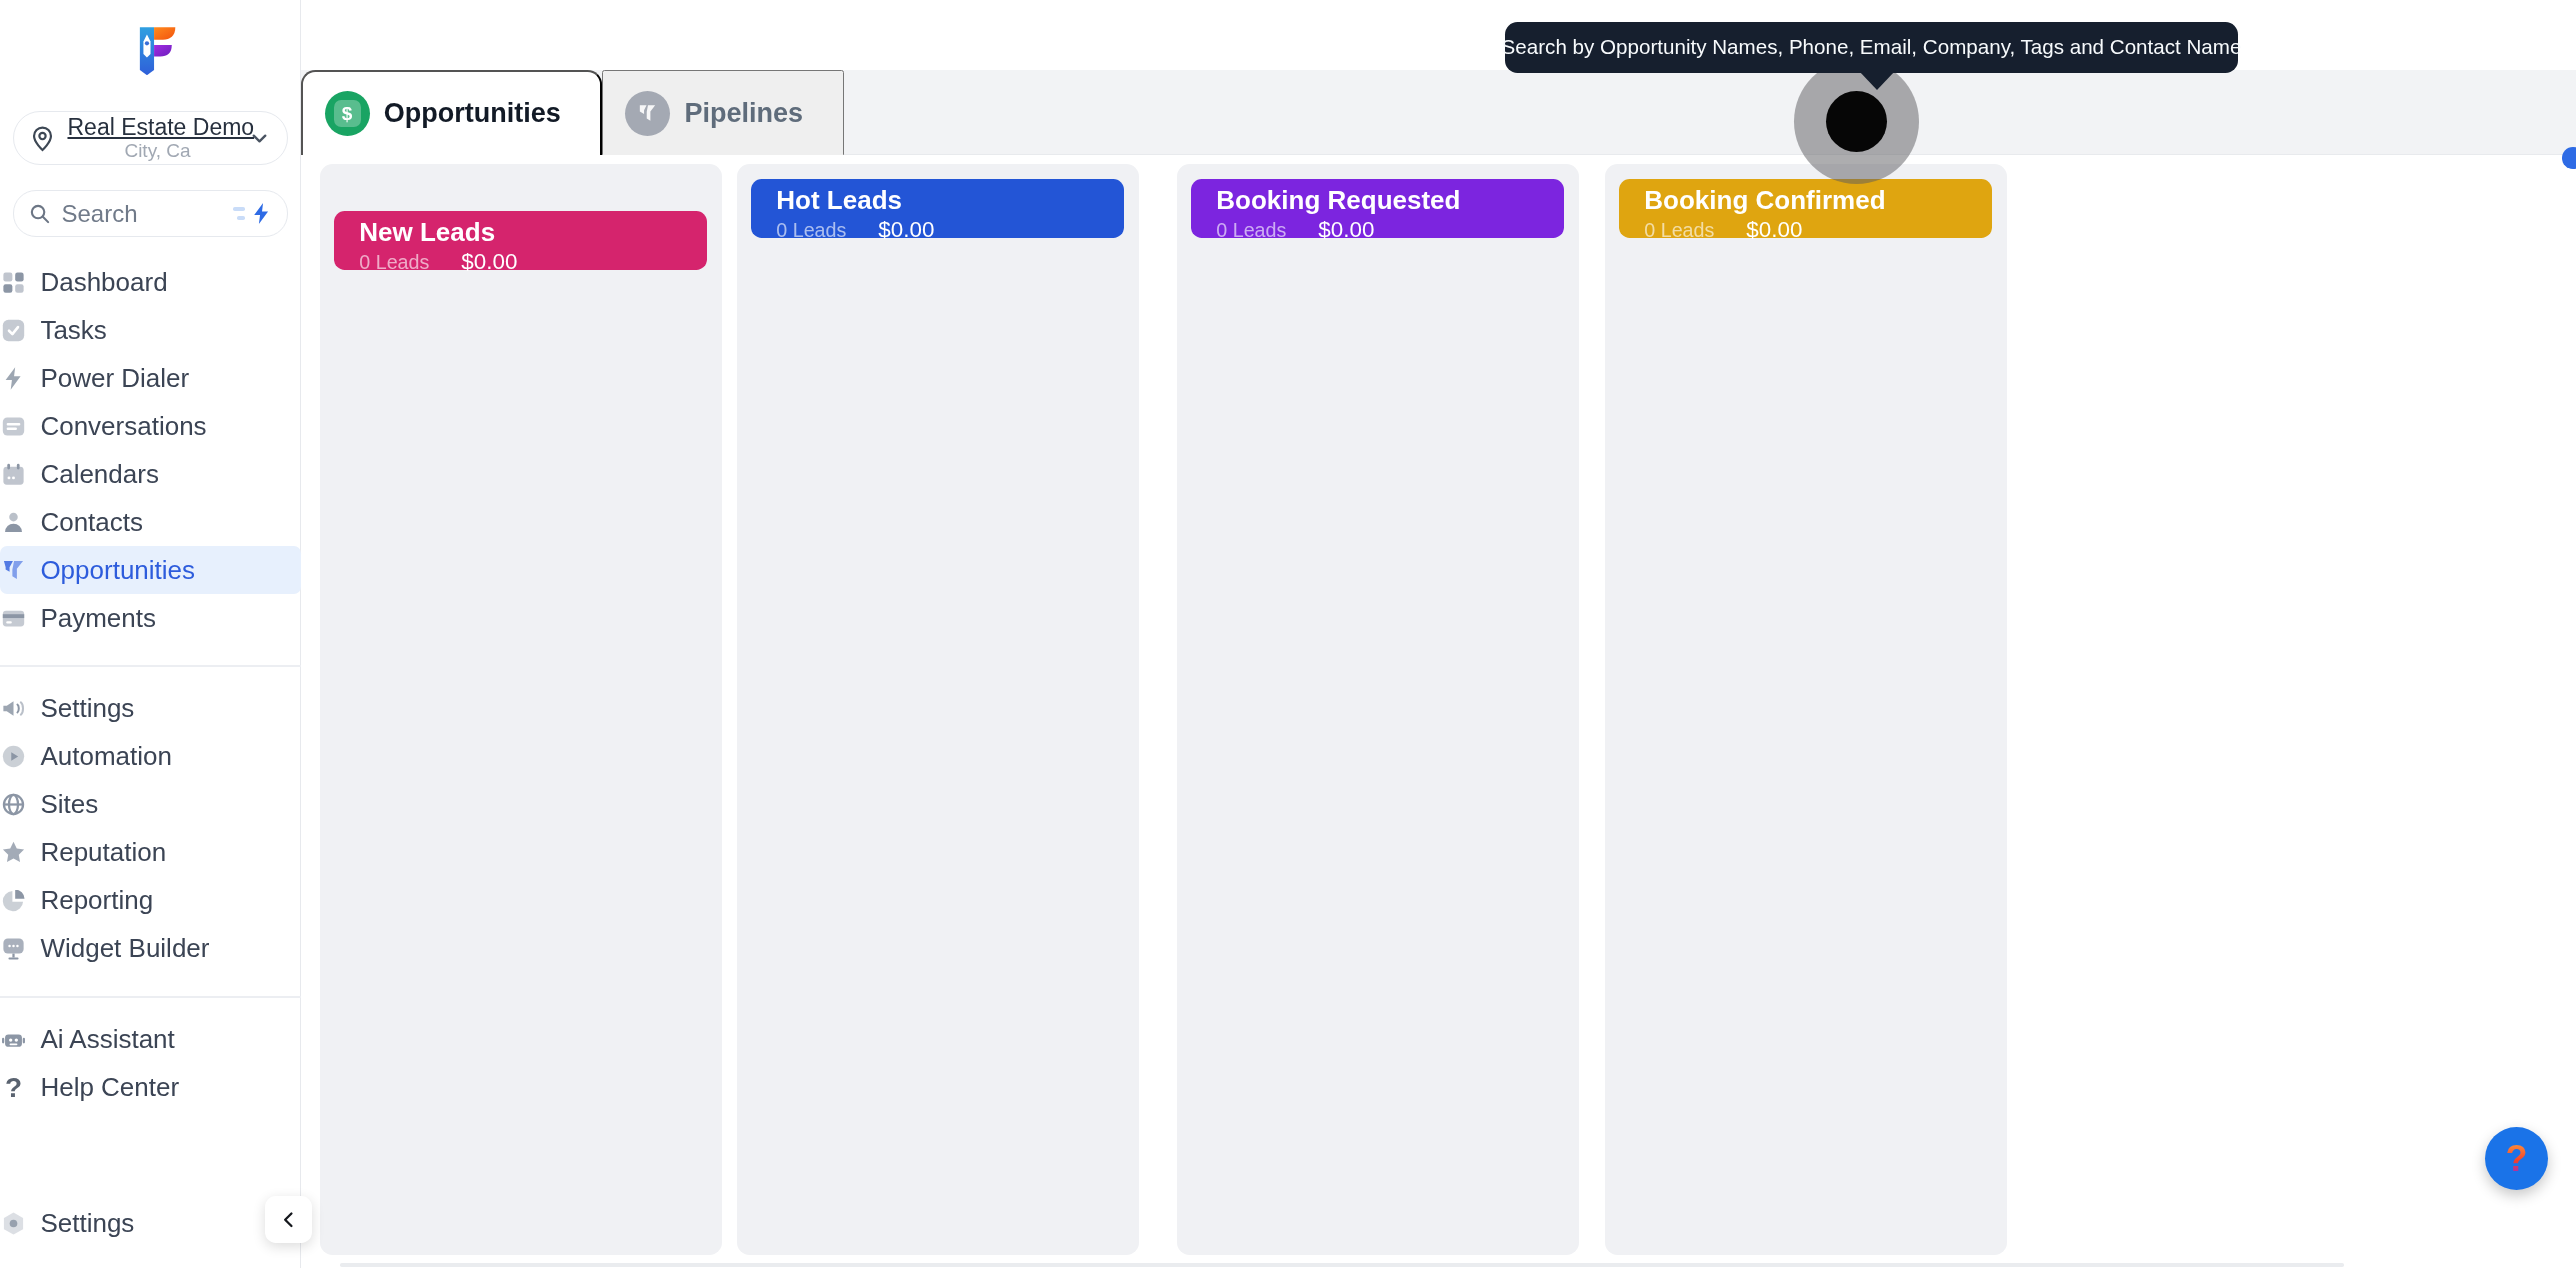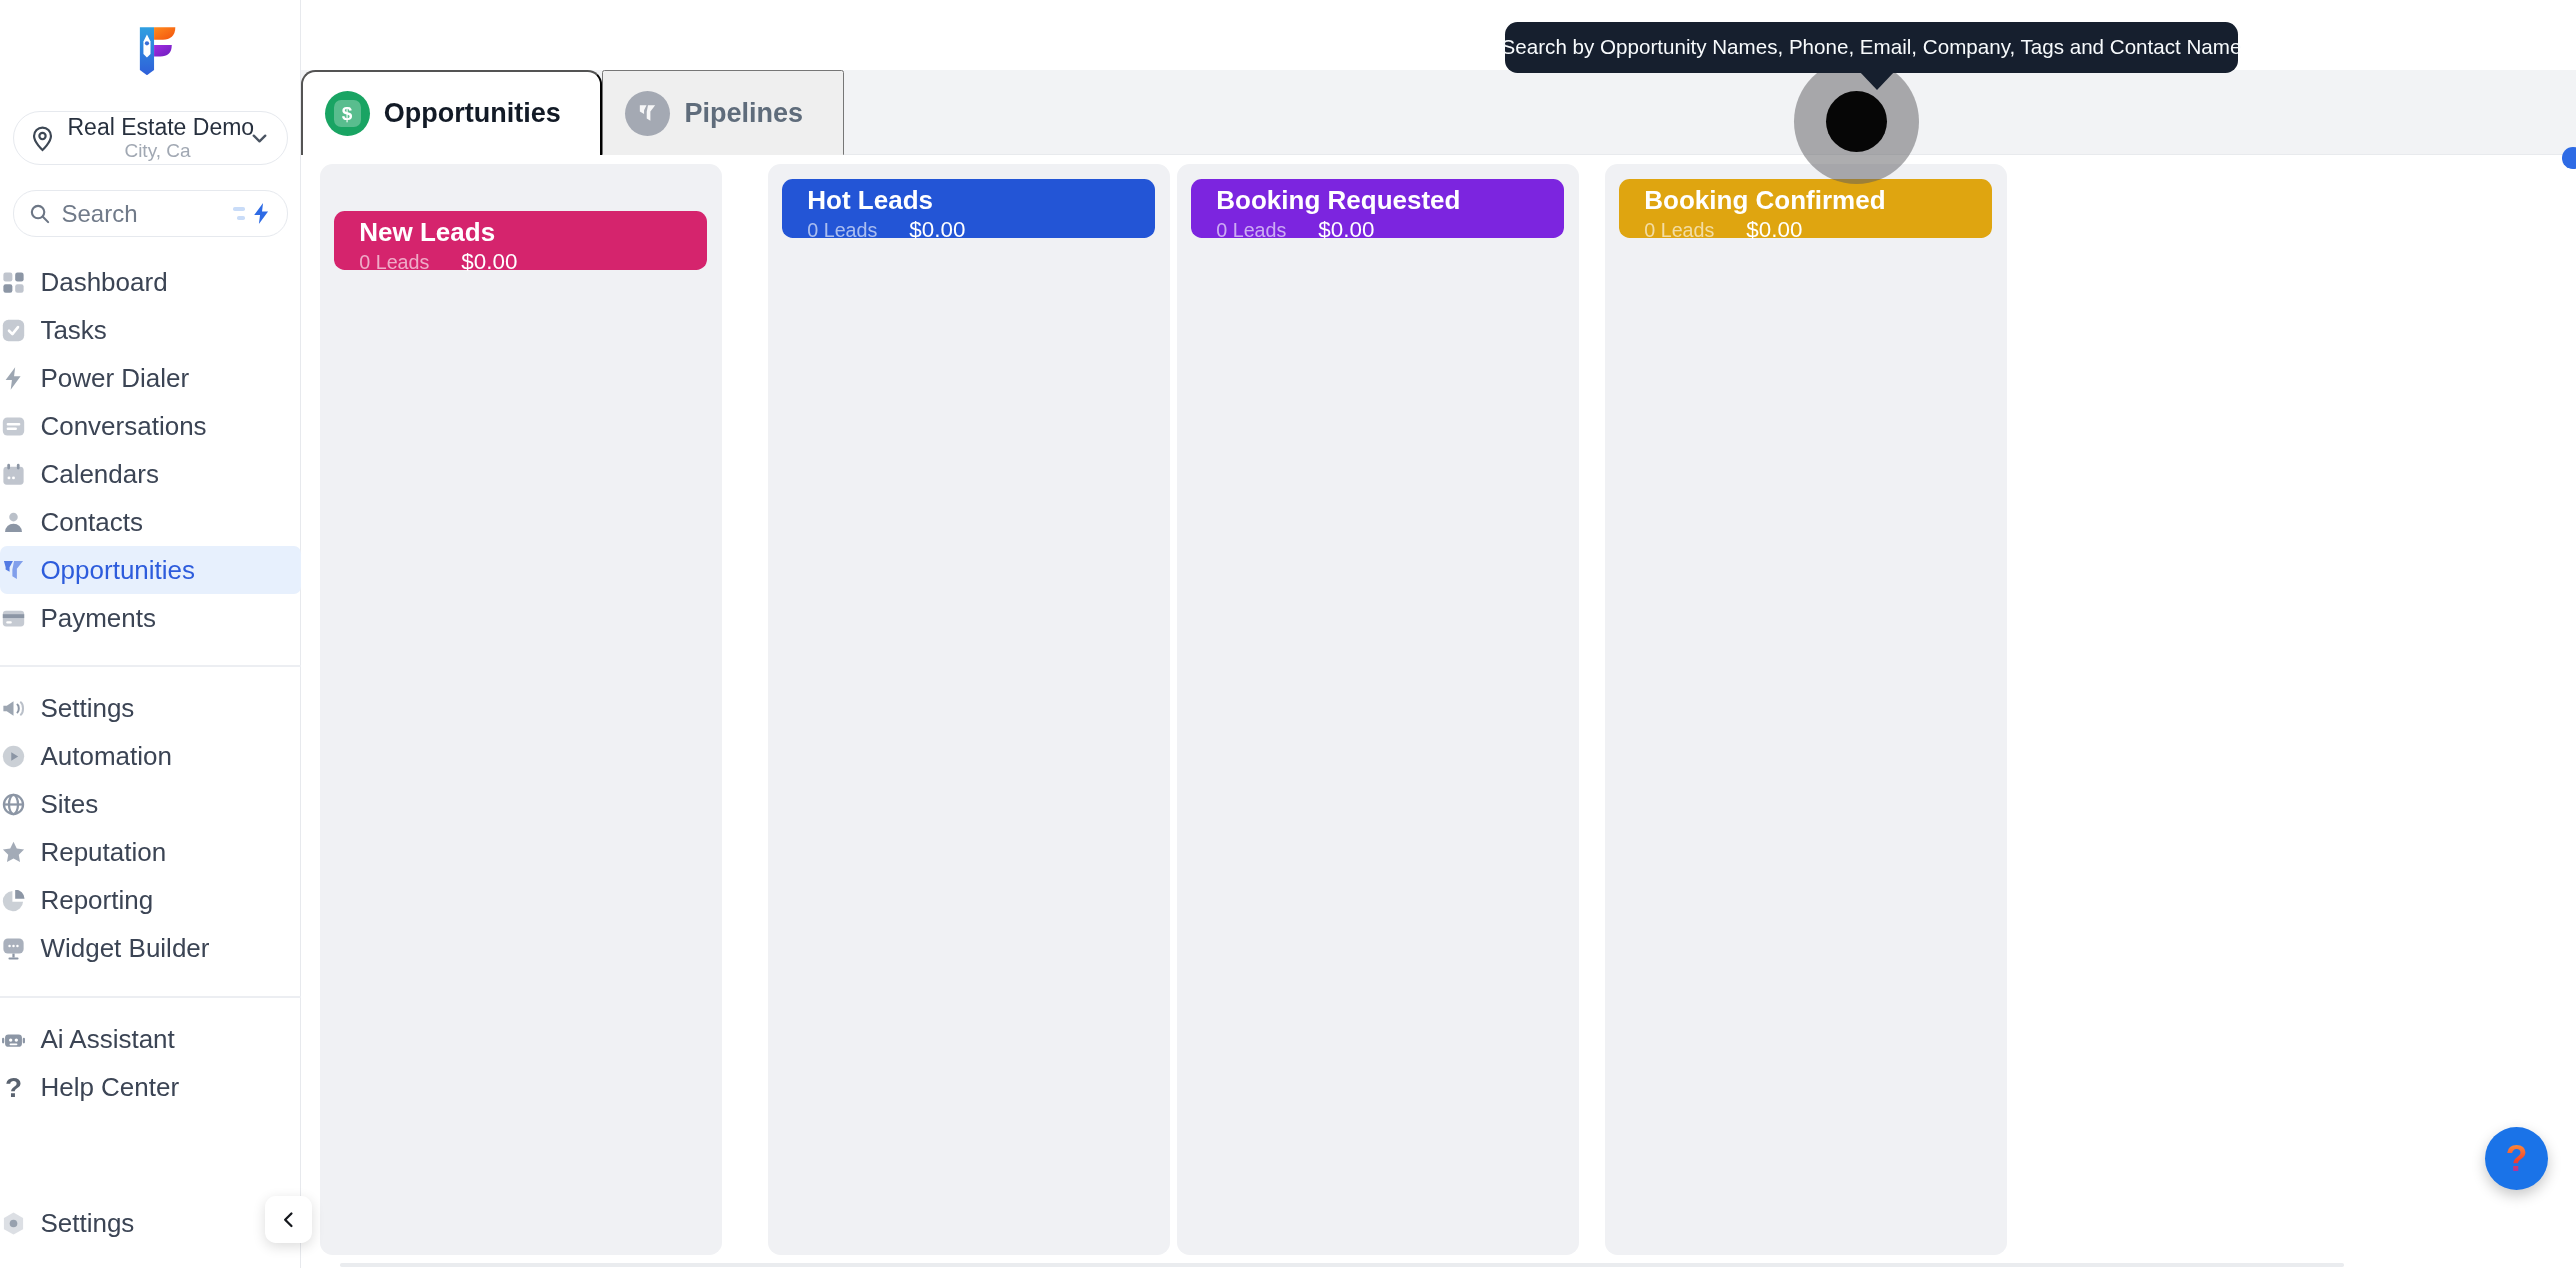--- a/index.html
+++ b/index.html
@@ -11,21 +11,21 @@
   
   #sidebar { position:absolute; left:0; top:0; width:301px; height:1268px;
     background:#fff; border-right:1.8px solid #E7E9ED; z-index:20; }
   #logo { position:absolute; left:131px; top:21.5px; width:55px; height:54px; }
   .pill { position:absolute; left:12.5px; width:275px; background:#fff;
     border:1.8px solid #E6E9EE; display:flex; align-items:center; }
   #location-pill { top:111px; height:54px; border-radius:27px; padding:0 16px 0 14.3px; cursor:pointer; }
   #location-pill .pin { width:29px; height:29px; color:#3D4754; flex:0 0 auto; }
   #location-pill .loc-text { margin-left:10.7px; flex:1 1 auto; min-width:0; }
   #location-pill .loc-name { font-size:23px; color:#27303E; font-weight:500; line-height:1.15;
-    white-space:nowrap; overflow:hidden; }
+    white-space:nowrap; overflow:hidden;text-decoration:underline; }
   #location-pill .loc-sub { font-size:19px; color:#A1A8B3; line-height:1.15; }
   #location-pill .chev { width:23px; height:23px; color:#4A5462; flex:0 0 auto; }
   #sidebar-search-pill { top:190px; height:47px; border-radius:23px; padding:0 12.5px 0 14.3px; }
   #sidebar-search-pill .mag { width:23px; height:23px; color:#6C7685; flex:0 0 auto; }
   #sidebar-search-pill input { border:0; outline:none; background:transparent; margin-left:10.7px;
     font-size:24px; color:#39414E; width:161px; font-family:inherit; }
   #sidebar-search-pill input::placeholder { color:#707A89; }
   .bolt-wrap { margin-left:auto; display:flex; align-items:center; gap:3.6px; }
   .bolt-dash { width:12.5px; height:3.6px; border-radius:1.8px; background:#C9DCF8; }
   .bolt-dashes { display:flex; flex-direction:column; gap:5.4px; align-items:flex-end; }
@@ -453,21 +453,21 @@
   <main id="board">
       <div class="stage-col" style="left: 19px;">
         <div class="stage-head" style="background: rgb(213, 36, 109); margin-top: 32px;">
           <div class="stage-name">New Leads</div>
           <div class="stage-sub">
             <span class="stage-count">0 Leads</span>
             <span class="stage-value">$0.00</span>
           </div>
         </div>
       </div>
-      <div class="stage-col" style="left: 467px;">
+      <div class="stage-col" style="left: 436px;">
         <div class="stage-head" style="background: rgb(35, 85, 214);">
           <div class="stage-name">Hot Leads</div>
           <div class="stage-sub">
             <span class="stage-count">0 Leads</span>
             <span class="stage-value">$0.00</span>
           </div>
         </div>
       </div>
       <div class="stage-col" style="left: 876px;">
         <div class="stage-head" style="background: rgb(124, 37, 223);">

